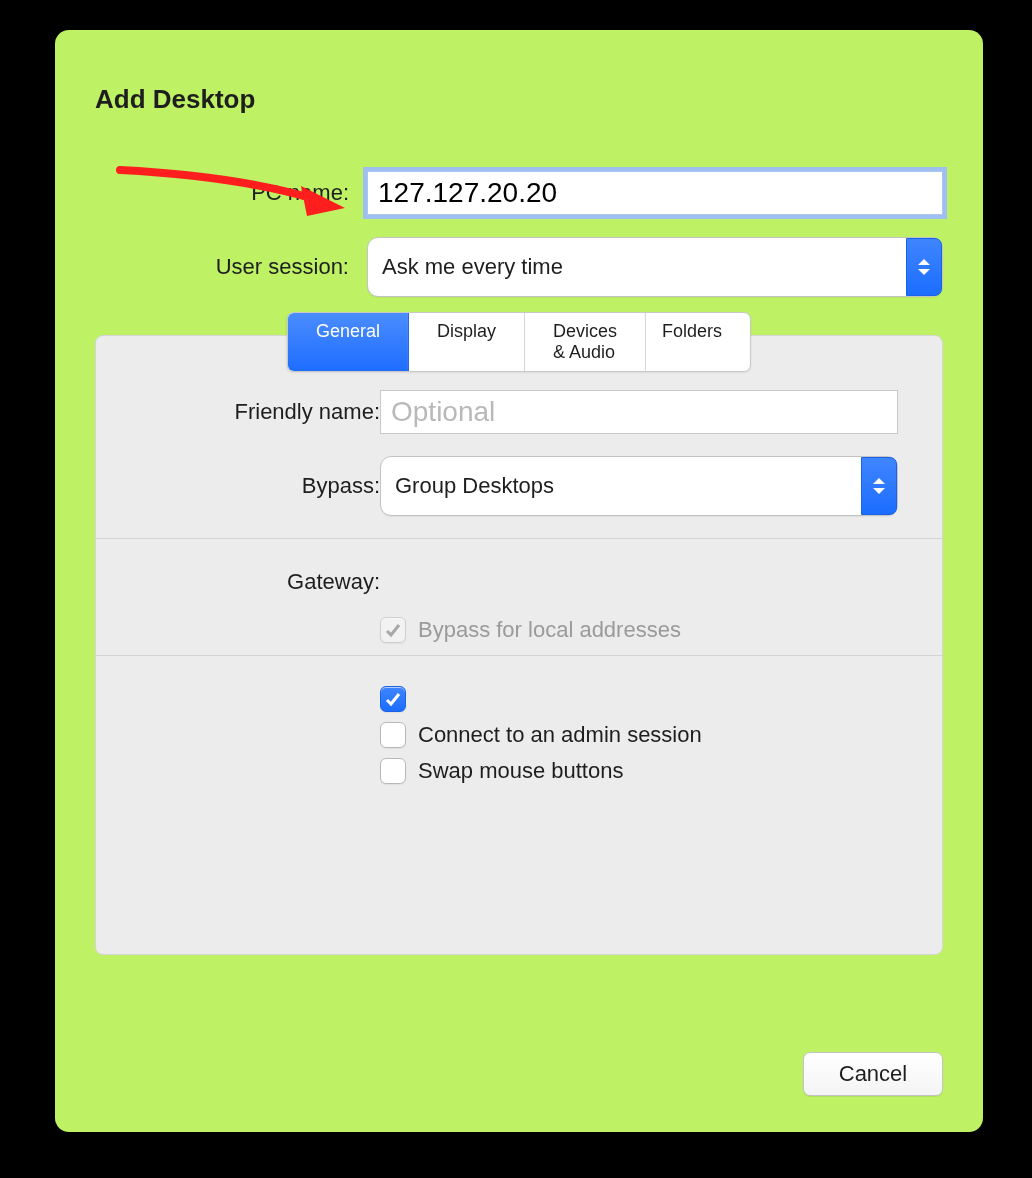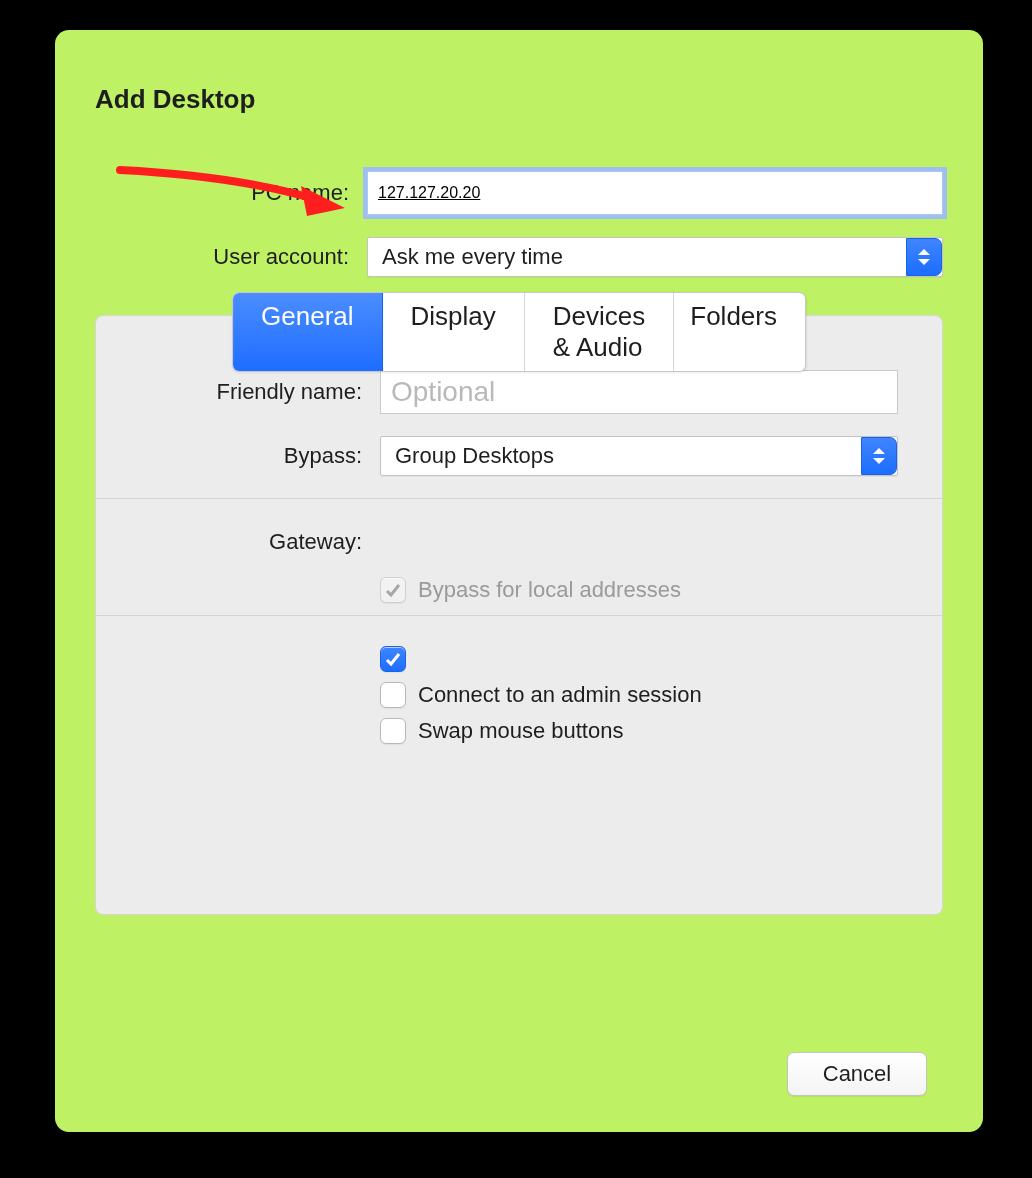--- a/index.html
+++ b/index.html
@@ -40,40 +40,39 @@
   }
   .toprow .lbl {
     width: 272px;
     text-align: right;
     padding-right: 18px;
   }
 
   .text-input {
     flex: 1;
     height: 44px;
-    font-size: 16px;
+    font-size: 28px;
     padding: 4px 10px;
     background: #fff;
     border: 1px solid #c9c9c9;
     border-radius: 0;
     outline: none;
-    text-decoration: underline;
   }
   .text-input.focused {
     border: 1px solid #a9c6f4;
     box-shadow: 0 0 0 4px #a0bff1;
   }
 
   .mac-select {
     flex: 1;
     position: relative;
-    height: 40px;
+    height: 60px;
     background: #fff;
     border: 1px solid #c3c3c3;
-    border-radius: 2px;
+    border-radius: 11px;
     display: flex;
     align-items: center;
     padding: 0 14px;
     box-shadow: 0 1px 1px rgba(0,0,0,.05);
   }
   .mac-select .stepper {
     position: absolute;
     right: 0;
     top: 0;
     bottom: 0;
@@ -120,40 +119,39 @@
     transform: translateX(-50%);
     display: flex;
     background: #fff;
     border: 1px solid #c7c7c7;
     border-radius: 7px;
     overflow: hidden;
     box-shadow: 0 1px 2px rgba(0,0,0,.08);
   }
   .tab {
     padding: 8px 28px;
-    font-size: 26px;
+    font-size: 18px;
     border-right: 1px solid #d5d5d5;
     cursor: default;
   }
   .tab:last-child { border-right: none; padding-left: 16px; }
   .tab.active {
     background: linear-gradient(#4b8dff, #1e6dff);
     color: #fff;
     border-right-color: #1a5fe0;
   }
 
   .innerrow {
     display: flex;
     align-items: center;
     margin-bottom: 22px;
   }
   .innerrow .lbl {
     width: 240px;
     text-align: right;
-    padding-right: 18px;
   }
   .innerrow .plain-input {
     flex: 1;
     height: 44px;
     font-size: 28px;
     padding: 4px 10px;
     background: #fff;
     border: 1px solid #c9c9c9;
     outline: none;
   }
@@ -190,21 +188,21 @@
     background: #f2f2f2;
     border-color: #cfcfcf;
   }
   .checkbox svg { width: 16px; height: 16px; stroke: #fff; stroke-width: 3; fill: none; }
   .checkbox.disabled svg { stroke: #a7a7a7; }
   .checkrow.disabled { color: #9a9a9a; }
 
   
   .footer {
     position: absolute;
-    right: 56px;
+    right: 40px;
     bottom: 36px;
     display: flex;
     gap: 26px;
   }
   .btn {
     min-width: 140px;
     height: 44px;
     border-radius: 7px;
     border: 1px solid #c3c3c3;
     background: linear-gradient(#ffffff, #f4f4f4);
@@ -231,21 +229,21 @@
     <path d="M5 12 Q 120 18 196 40" stroke="#ff1e1e" stroke-width="8" fill="none" stroke-linecap="round"></path>
     <polygon points="230,50 186,28 192,58" fill="#ff1e1e"></polygon>
   </svg>
 
   <div class="toprow">
     <div class="lbl">PC name:</div>
     <input class="text-input focused" value="127.127.20.20" style="">
   </div>
 
   <div class="toprow">
-    <div class="lbl">User account:</div>
+    <div class="lbl">User session:</div>
     <div class="mac-select">
       <span>Ask me every time</span>
       <span class="stepper">
         <svg viewBox="0 0 14 8">
             <path d="M1 7 L7 1 L13 7 Z"></path>
           </svg>
         <svg viewBox="0 0 14 8">
             <path d="M1 1 L7 7 L13 1 Z"></path>
           </svg>
       </span>

